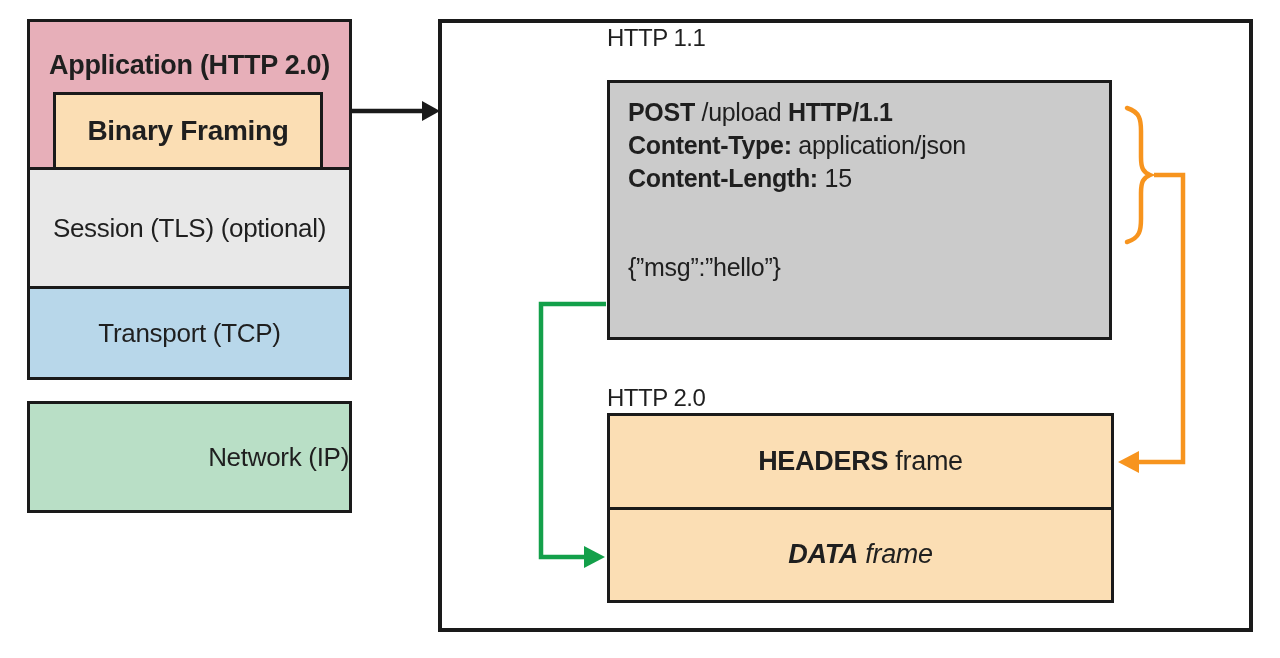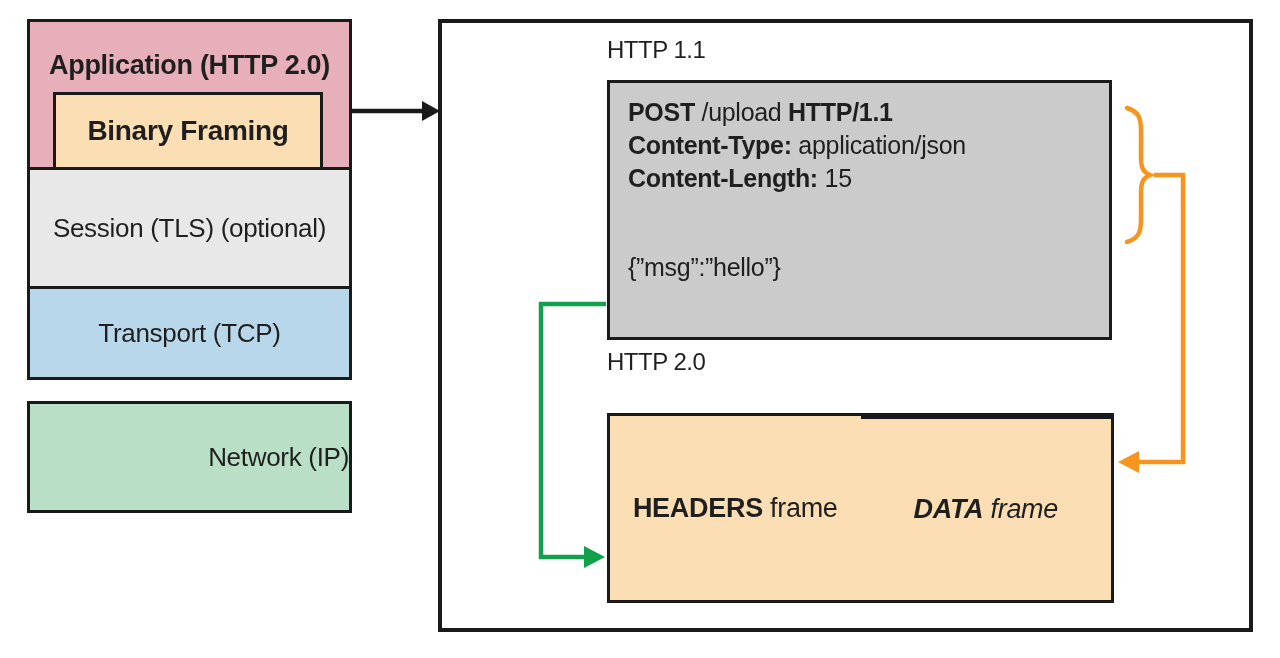--- a/index.html
+++ b/index.html
@@ -16,32 +16,32 @@
   .band-network{top:401px;height:112px;background:var(--green_light,#b9dfc6);justify-content:flex-end;}
 
   .binary-box{position:absolute;left:53px;top:92px;width:270px;height:78px;box-sizing:border-box;
         background:var(--peach,#fbdeb4);border:3px solid var(--border,#1a1a1a);
         display:flex;align-items:center;justify-content:center;font-weight:bold;font-size:28px;z-index:2;}
 
   .panel{position:absolute;left:438px;top:19px;width:815px;height:613px;box-sizing:border-box;
         border:4px solid var(--border,#1a1a1a);background:#fff;}
 
   .section-label{position:absolute;font-size:24px;font-weight:normal;letter-spacing:-0.5px;}
-  .label-http11{left:607px;top:36px;}
-  .label-http20{left:607px;top:348px;}
+  .label-http11{left:607px;top:24px;}
+  .label-http20{left:607px;top:384px;}
 
   .request-box{position:absolute;left:607px;top:80px;width:505px;height:260px;box-sizing:border-box;
         background:var(--gray_box,#cbcbcb);border:3px solid var(--border,#1a1a1a);
         padding:13px 4px 0 18px;font-size:25px;line-height:33px;}
   .request-box b{font-weight:bold;}
   .request-body-line{margin-top:56px;}
 
   .frames-box{position:absolute;left:607px;top:413px;width:507px;height:190px;box-sizing:border-box;
         border:3px solid var(--border,#1a1a1a);background:var(--peach,#fbdeb4);
-        display:flex;flex-direction:row;}
+        display:flex;flex-direction:column;}
   .frame-row{flex:1 1 0;display:flex;align-items:center;justify-content:center;font-size:27px;}
   .frame-row + .frame-row{border-top:3px solid var(--border,#1a1a1a);font-style:italic;}
   .frame-row b{font-weight:bold;}
 
   svg.overlay{position:absolute;left:0;top:0;width:1280px;height:658px;pointer-events:none;z-index:3;}
   .stroke-black{stroke:var(--border,#1a1a1a);fill:none;}
   .fill-black{fill:var(--border,#1a1a1a);}
   .stroke-orange{stroke:var(--orange,#f7941e);fill:none;}
   .fill-orange{fill:var(--orange,#f7941e);}
   .stroke-green{stroke:var(--green,#13a04a);fill:none;}

